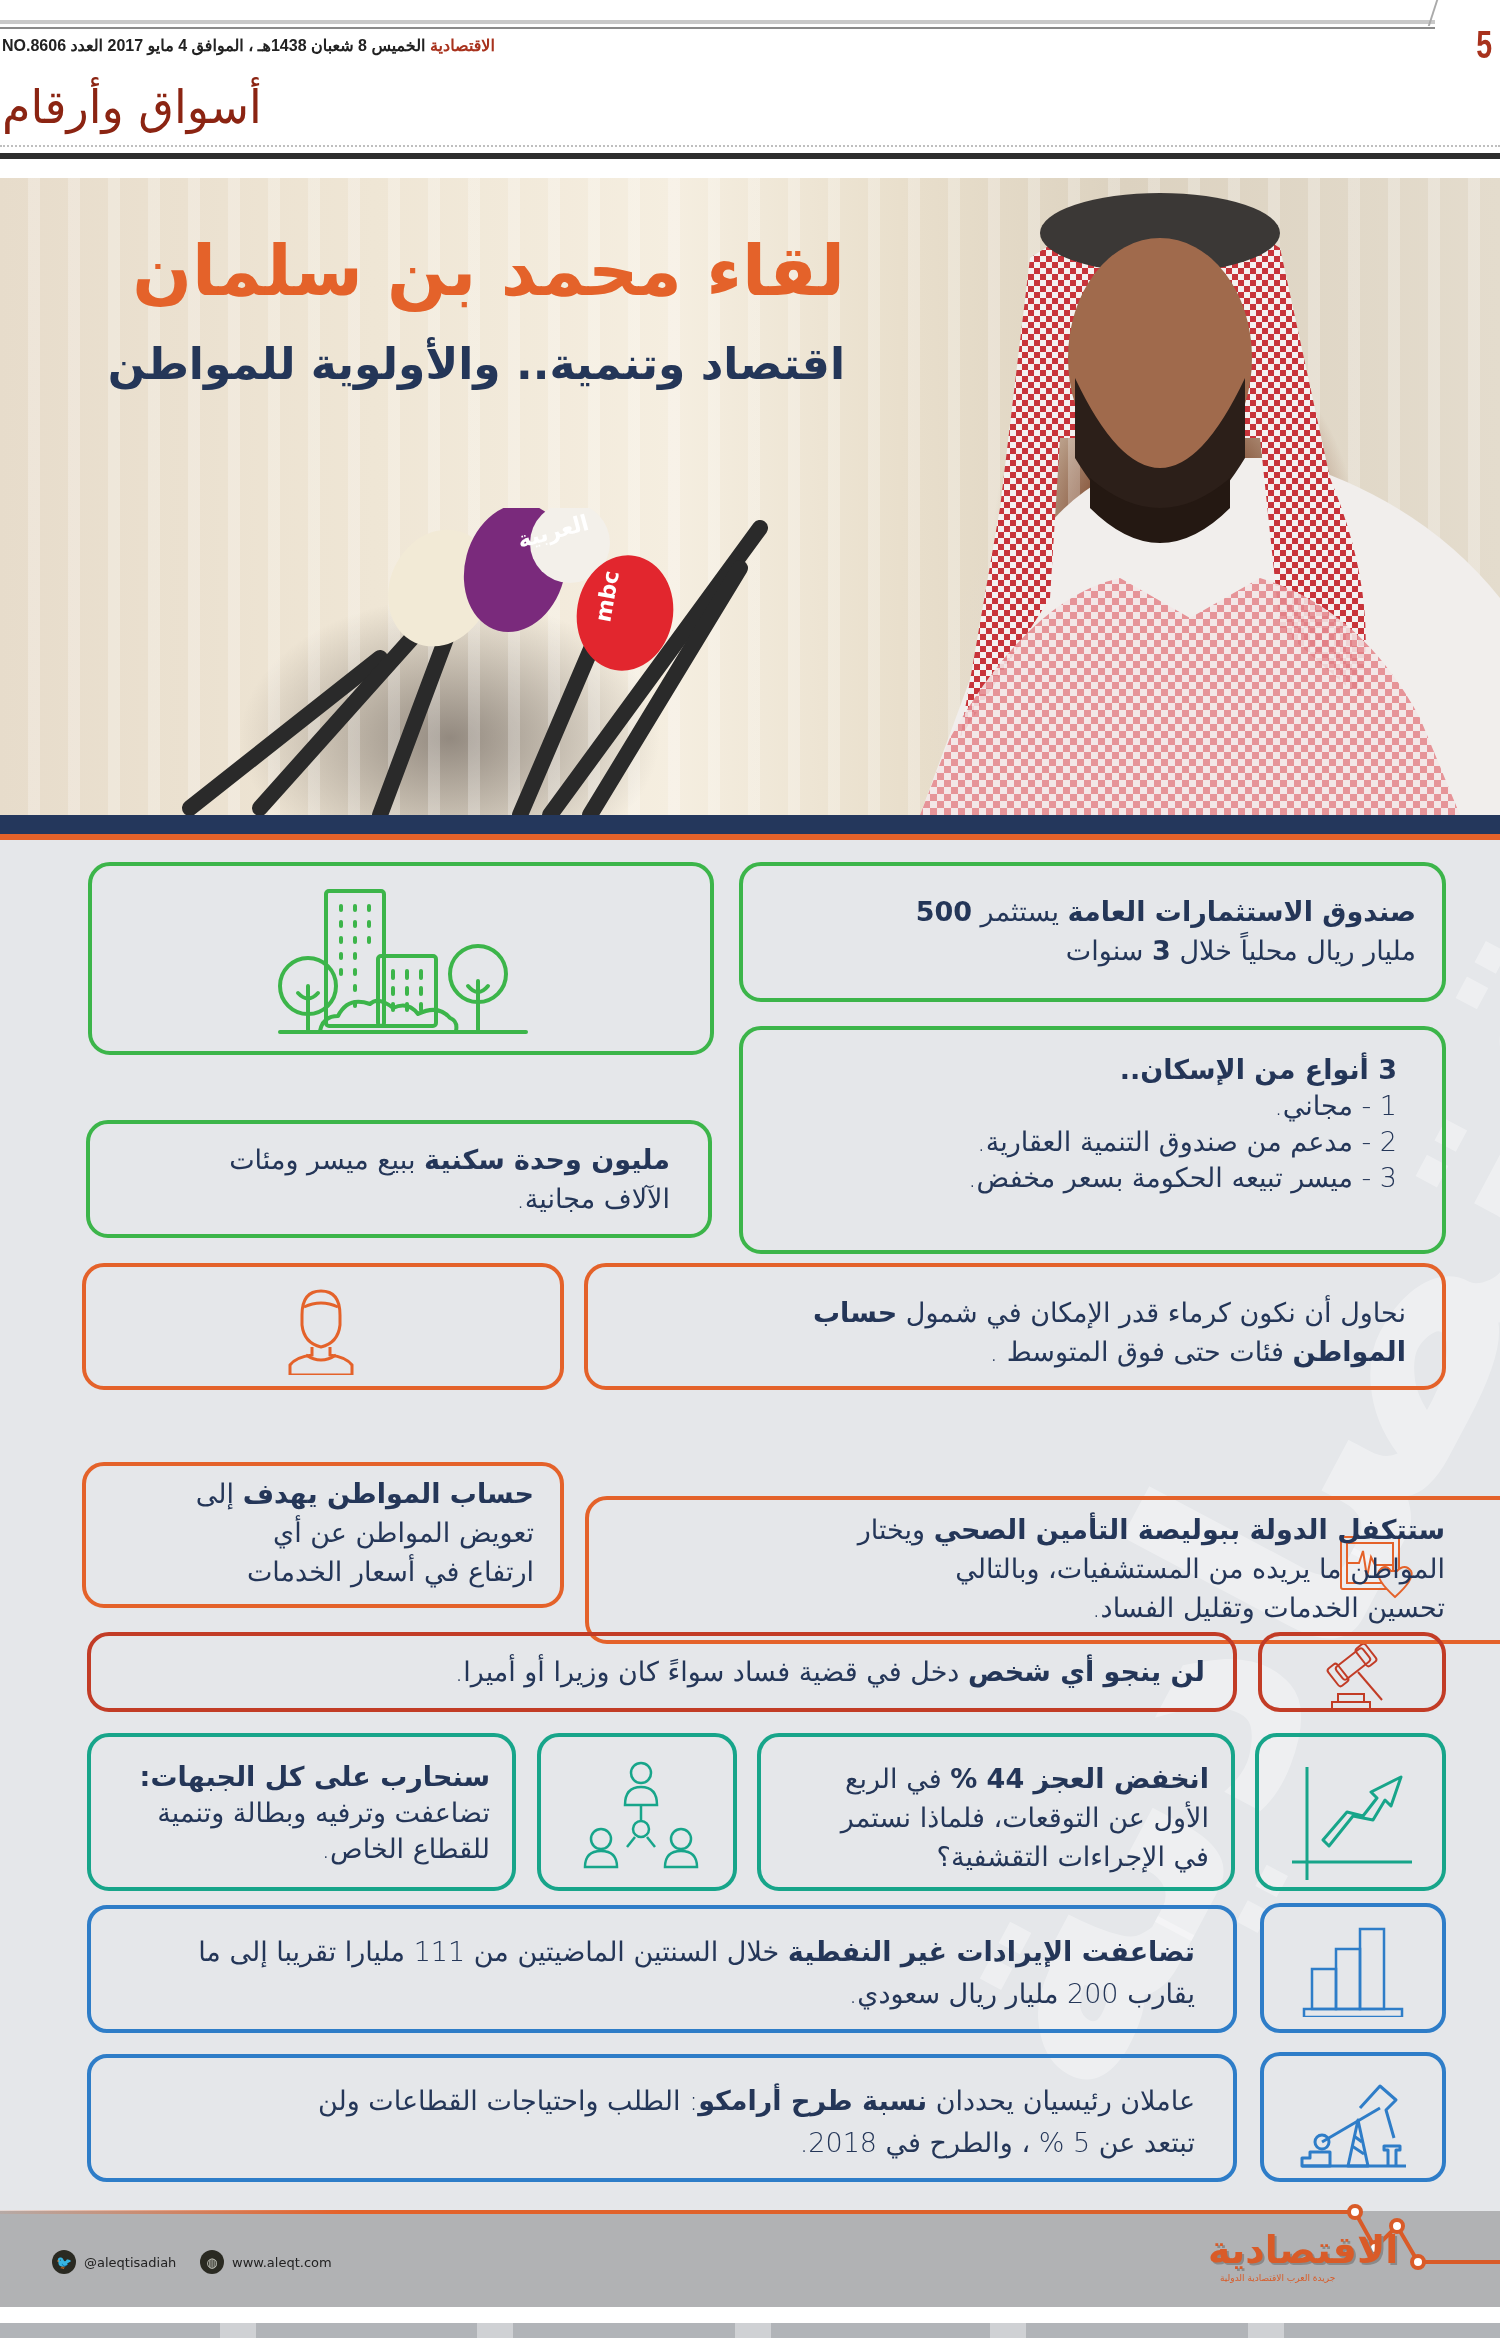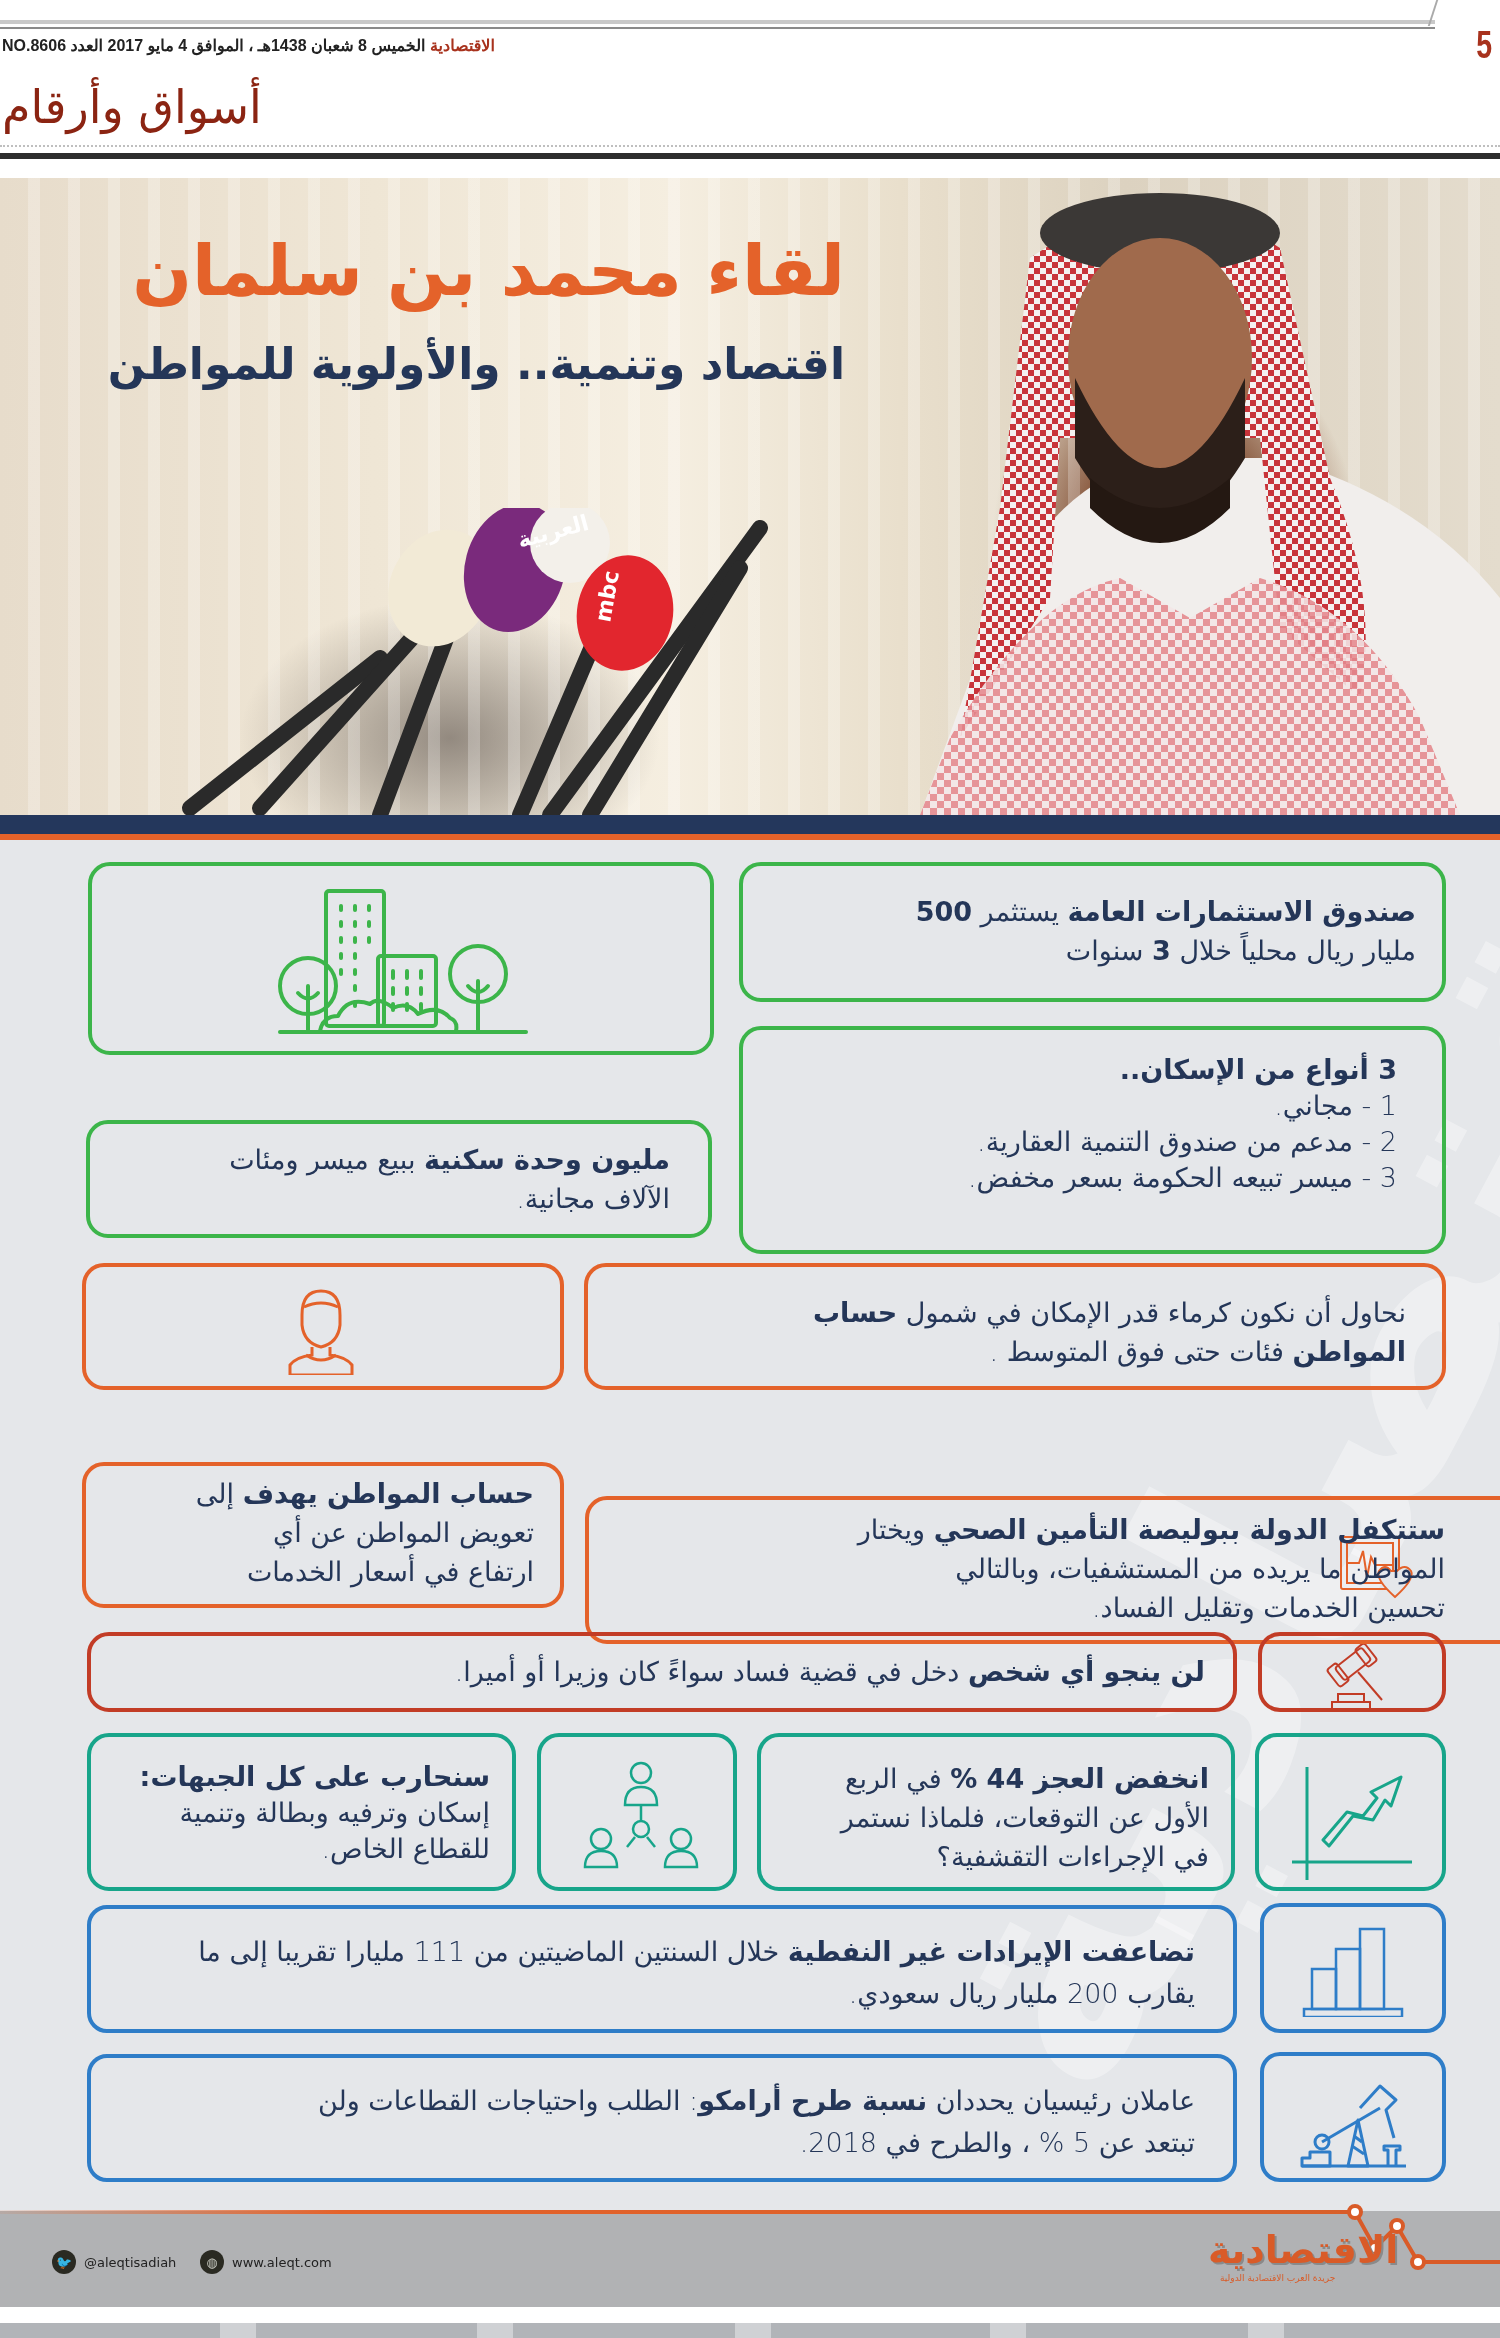--- a/index.html
+++ b/index.html
@@ -266,21 +266,21 @@
         <line x1="68" y1="78" x2="76" y2="88"></line>
       <circle cx="22" cy="80" r="10"></circle>
         <path d="M6 108 Q6 92 22 92 Q38 92 38 108 Z"></path>
       <circle cx="102" cy="80" r="10"></circle>
         <path d="M86 108 Q86 92 102 92 Q118 92 118 108 Z"></path>
     </svg>
   </div>
   <div class="card t" style="left:75px;top:893px;width:429px;height:158px">
     <div class="txt" style="right:22px;top:22px;line-height:36px">
       <div><b>سنحارب على كل الجبهات:</b></div>
-      <div>إسكان وترفيه وبطالة وتنمية</div>
+      <div>تضاعفت وترفيه وبطالة وتنمية</div>
       <div>للقطاع الخاص.</div>
     </div>
   </div>
 
   <div class="card b" style="left:1248px;top:1063px;width:186px;height:130px">
     <svg class="icon" style="left:38px;top:20px;width:110px;height:90px" viewBox="0 0 110 90" fill="none" stroke="#2e7dc8" stroke-width="2.5">
       <rect x="10" y="42" width="24" height="40"></rect>
       <rect x="34" y="22" width="24" height="60"></rect>
       <rect x="58" y="2" width="24" height="80"></rect>
       <rect x="2" y="82" width="98" height="8"></rect>

